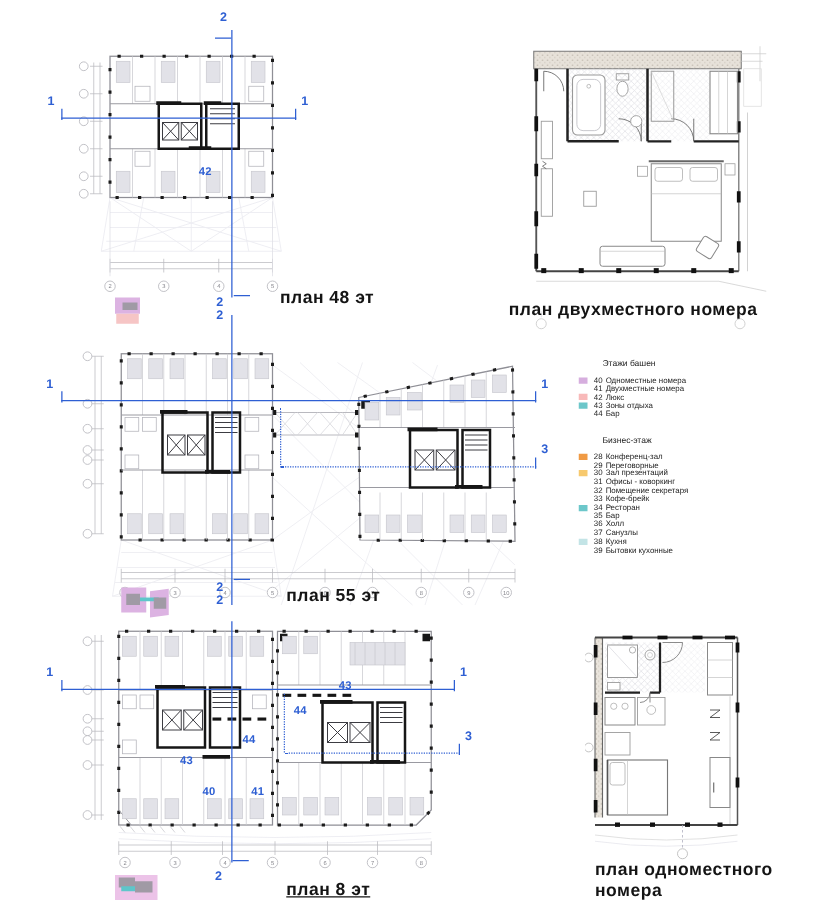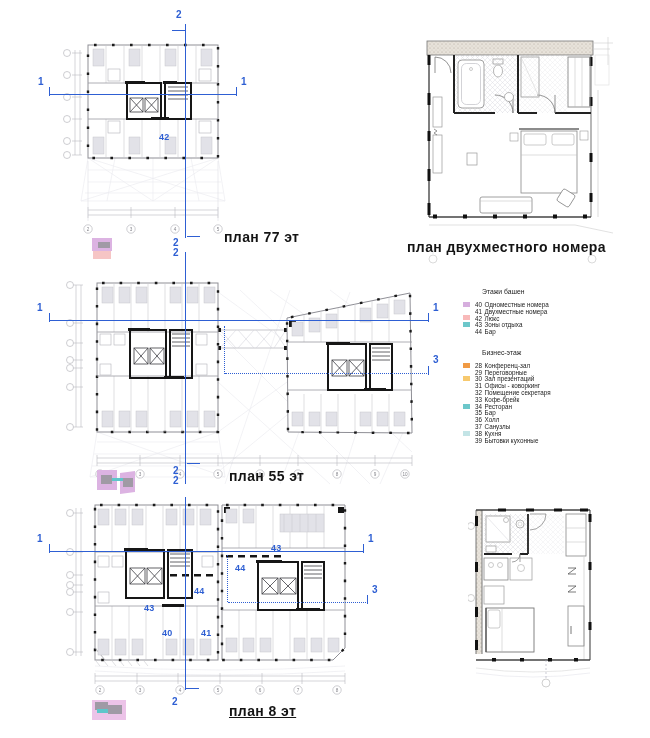--- a/index.html
+++ b/index.html
@@ -588,24 +588,28 @@
   <div class="tickh" style="left:186px;top:688px;"></div>
   <span class="bl" style="left:172px;top:697px;">2</span>
 
   <span class="bl room" style="left:271px;top:544px;">43</span>
   <span class="bl room" style="left:235px;top:564px;">44</span>
   <span class="bl room" style="left:194px;top:587px;">44</span>
   <span class="bl room" style="left:144px;top:604px;">43</span>
   <span class="bl room" style="left:162px;top:629px;">40</span>
   <span class="bl room" style="left:201px;top:629px;">41</span>
 
-  <div class="plan-title" style="left:224px;top:229px;">план 77 эт</div>
+  <div class="plan-title" style="left:224px;top:229px;">план 48 эт</div>
   <div class="plan-title" style="left:407px;top:239px;">план двухместного номера</div>
   <div class="plan-title" style="left:229px;top:468px;">план 55 эт</div>
   <div class="plan-title" style="left:229px;top:703px;text-decoration:underline;">план 8 эт</div>
+  <div class="plan-title two-line" style="left:476px;top:687px;width:150px;">
+    <span>план одноместного</span><br>
+    <span>номера</span>
+  </div>
 
   <div class="thumb" style="left:92px;top:238px;width:22px;height:22px;">
     <div style="left:0;top:0;width:20px;height:13px;background:#dcb3e2;"></div>
     <div style="left:1px;top:13px;width:18px;height:8px;background:#f6c5c5;"></div>
     <div style="left:6px;top:4px;width:12px;height:6px;background:#a09aa5;"></div>
   </div>
   <div class="thumb" style="left:97px;top:470px;width:40px;height:25px;">
     <div style="left:0;top:0;width:20px;height:20px;background:#dcb3e2;"></div>
     <div style="left:23px;top:2px;width:15px;height:21px;background:#dcb3e2;transform:skewY(-7deg);"></div>
     <div style="left:6px;top:8px;width:24px;height:2.5px;background:#5ec6ca;"></div>

